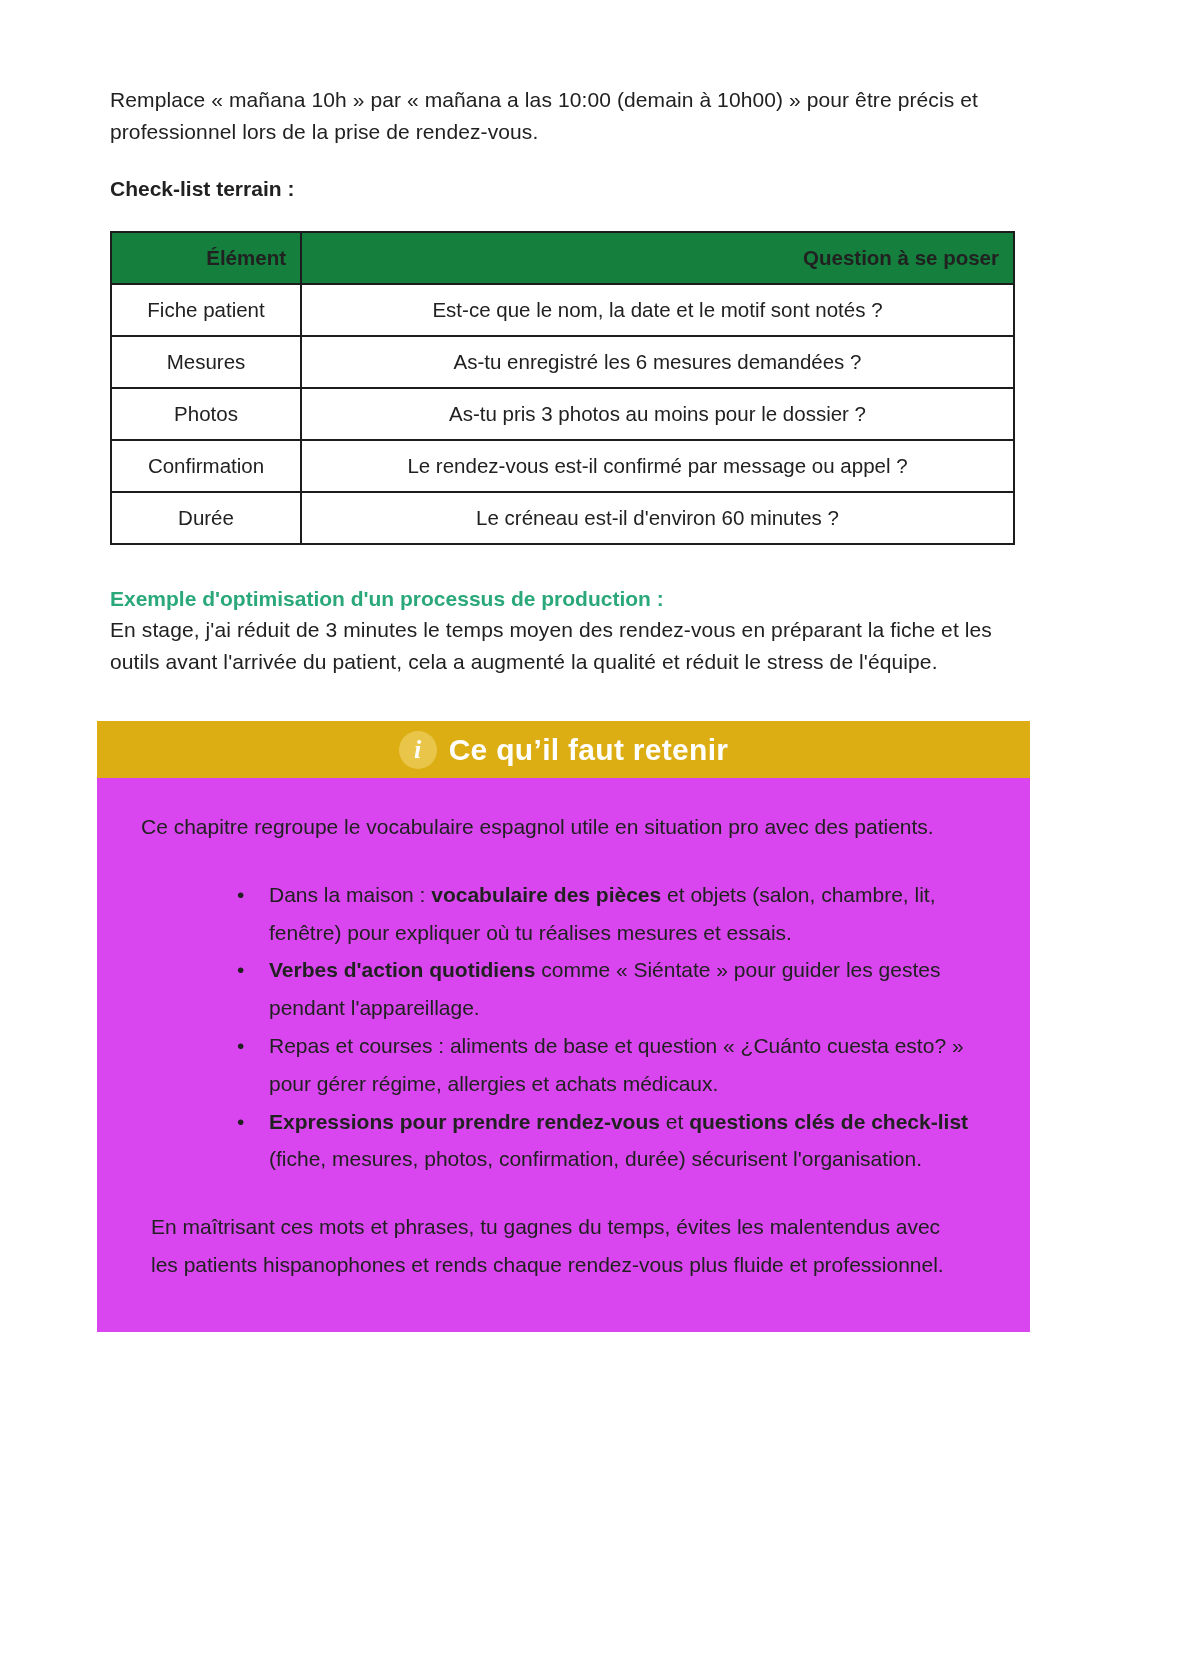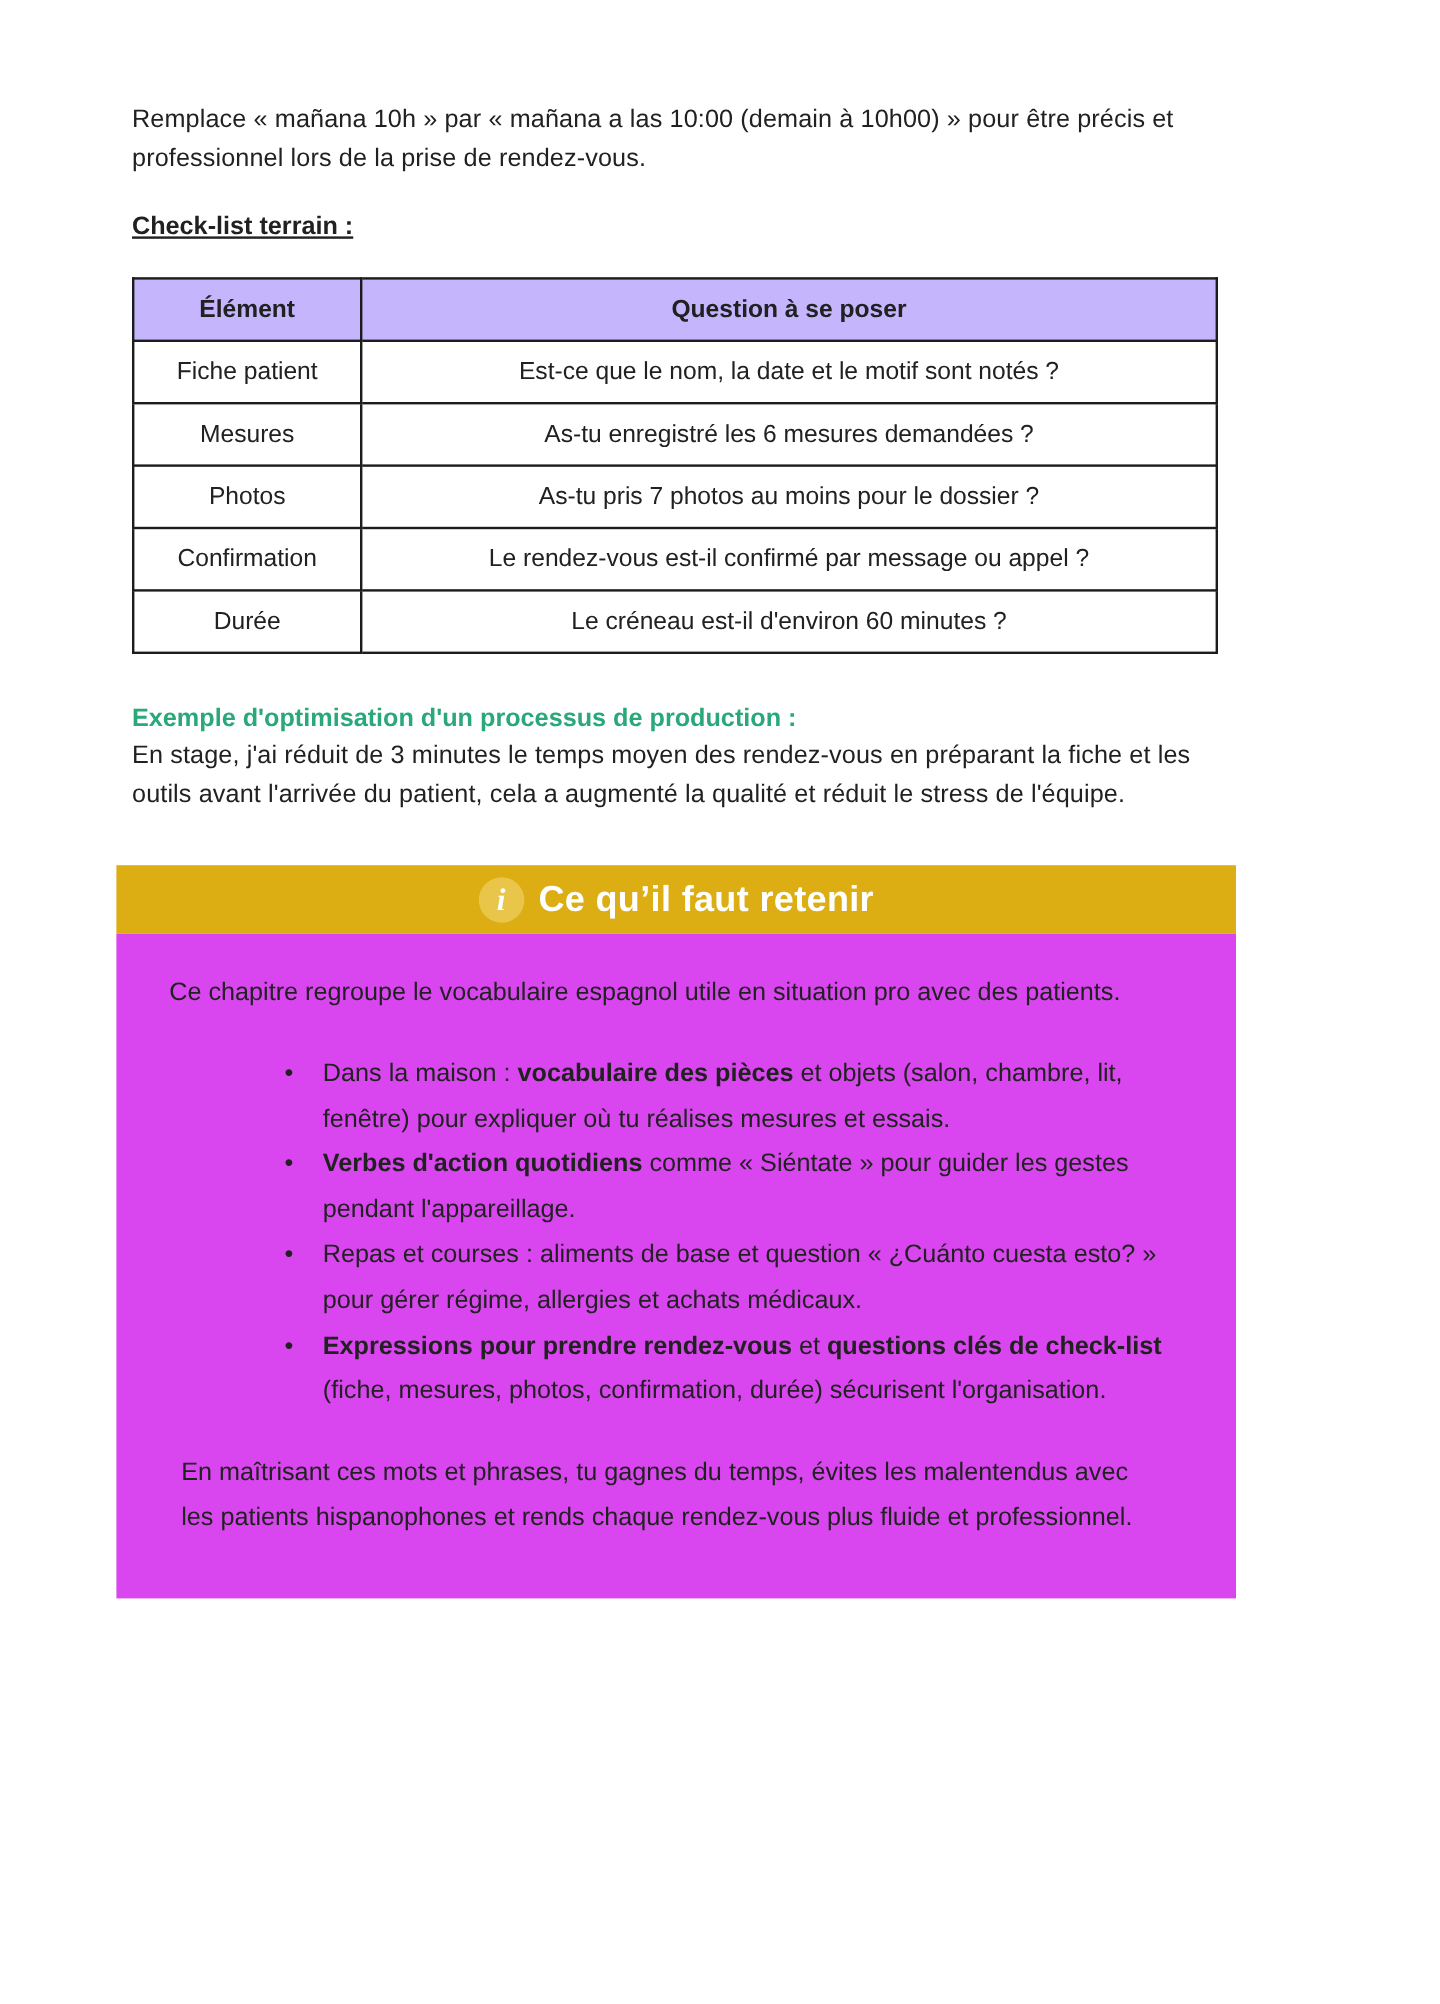--- a/index.html
+++ b/index.html
@@ -25,39 +25,38 @@
     width: 905px;
     margin: 0 0 30px 0;
     font-size: 21px;
     line-height: 1.5;
     letter-spacing: 0.1px;
   }
   .section-label {
     font-size: 21px;
     font-weight: bold;
     margin: 0 0 30px 0;
-    text-decoration: underline;
   }
   table.checklist {
     width: 905px;
     border-collapse: collapse;
     margin: 0 0 42px 0;
     font-size: 20.5px;
   }
   table.checklist th,
   table.checklist td {
     border: 2px solid #1c1c1c;
     height: 50px;
     vertical-align: middle;
     padding: 0 14px;
   }
   table.checklist th {
-    background: #c4b5fd;
-    font-weight: bold;
-    text-align: center;
+    background: #15803d;
+    font-weight: bold;
+    text-align: right;
   }
   table.checklist td {
     background: #ffffff;
     text-align: center;
   }
   table.checklist col.c1 { width: 190px; }
   .example-heading {
     font-size: 21px;
     font-weight: bold;
     color: #2aa87a;
@@ -157,21 +156,21 @@
         <tr>
           <td>Fiche patient</td>
           <td>Est-ce que le nom, la date et le motif sont notés ?</td>
         </tr>
         <tr>
           <td>Mesures</td>
           <td>As-tu enregistré les 6 mesures demandées ?</td>
         </tr>
         <tr>
           <td>Photos</td>
-          <td>As-tu pris 7 photos au moins pour le dossier ?</td>
+          <td>As-tu pris 3 photos au moins pour le dossier ?</td>
         </tr>
         <tr>
           <td>Confirmation</td>
           <td>Le rendez-vous est-il confirmé par message ou appel ?</td>
         </tr>
         <tr>
           <td>Durée</td>
           <td>Le créneau est-il d'environ 60 minutes ?</td>
         </tr>
       </tbody>

